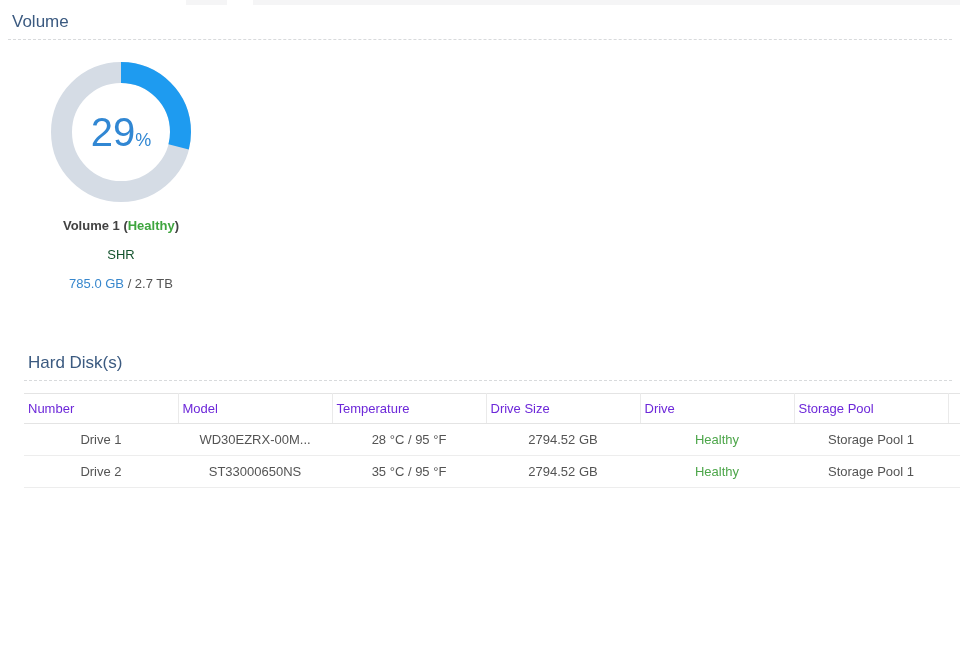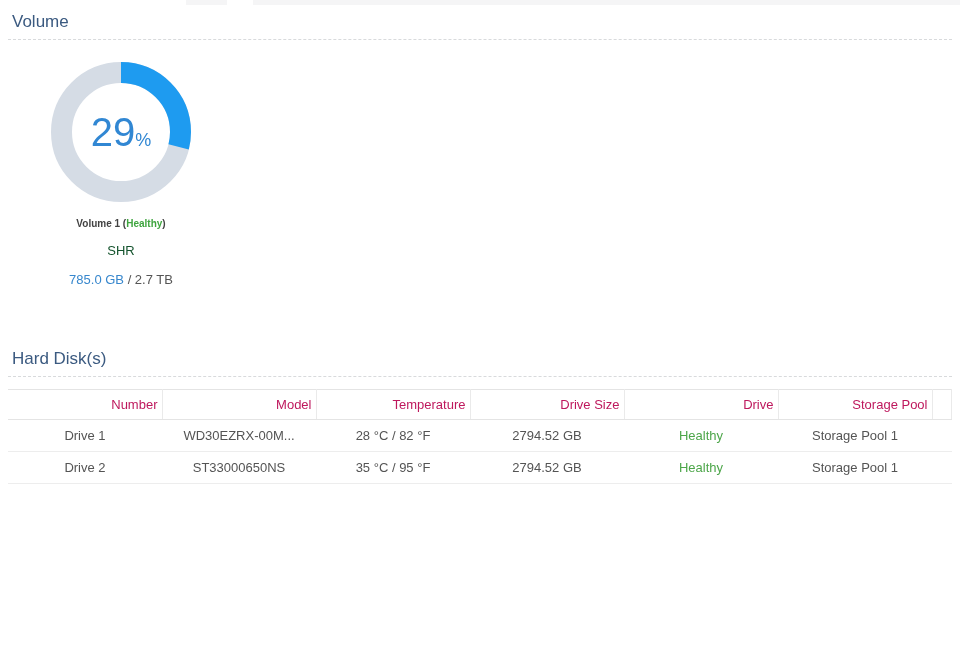--- a/index.html
+++ b/index.html
@@ -57,52 +57,52 @@
     display: flex;
     align-items: center;
     justify-content: center;
     color: #3187d3;
   }
   .donut-center .num { font-size: 40px; line-height: 1; }
   .donut-center .pct { font-size: 18px; line-height: 1; align-self: center; margin-top: 16px; }
 
   .vol-name {
     margin-top: 16px;
-    font-size: 10px;
+    font-size: 13px;
     font-weight: 700;
     color: #424242;
   }
   .vol-name .healthy-text { color: #3fa53f; }
   .vol-raid {
     margin-top: 14px;
     font-size: 13px;
     color: #14532d;
   }
   .vol-size {
     margin-top: 14px;
     font-size: 13px;
     color: #555555;
   }
   .vol-size .used { color: #3787cd; text-align: right; }
 
   
-  .disks-section { margin-top: 50px; }
+  .disks-section { margin-top: 50px; padding-left: 16px; }
 
   table.disk-table {
     width: 944px;
     margin: 12px 8px 0;
     border-collapse: collapse;
     table-layout: fixed;
     font-size: 13px;
   }
   table.disk-table thead th {
     font-weight: 400;
-    color: #be185d;
+    color: #6d28d9;
     height: 30px;
-    text-align: right;
+    text-align: left;
     background: #ffffff;
     border-top: 1px solid #e4e4e4;
     border-bottom: 1px solid #e4e4e4;
     border-right: 1px solid #eaeaea;
     padding: 0 4px;
     overflow: hidden;
     white-space: nowrap;
     margin-top: 20px;
   }
   table.disk-table thead th:last-child { border-right: 1px solid #eaeaea; }
@@ -167,21 +167,21 @@
           <th>Drive Size</th>
           <th>Drive</th>
           <th>Storage Pool</th>
           <th></th>
         </tr>
     </thead>
     <tbody id="disk-tbody">
         <tr>
           <td>Drive 1</td>
           <td>WD30EZRX-00M...</td>
-          <td>28 °C / 82 °F</td>
+          <td>28 °C / 95 °F</td>
           <td>2794.52 GB</td>
           <td class="status-healthy">Healthy</td>
           <td>Storage Pool 1</td>
           <td></td>
         </tr>
         <tr>
           <td>Drive 2</td>
           <td>ST33000650NS</td>
           <td>35 °C / 95 °F</td>
           <td>2794.52 GB</td>

